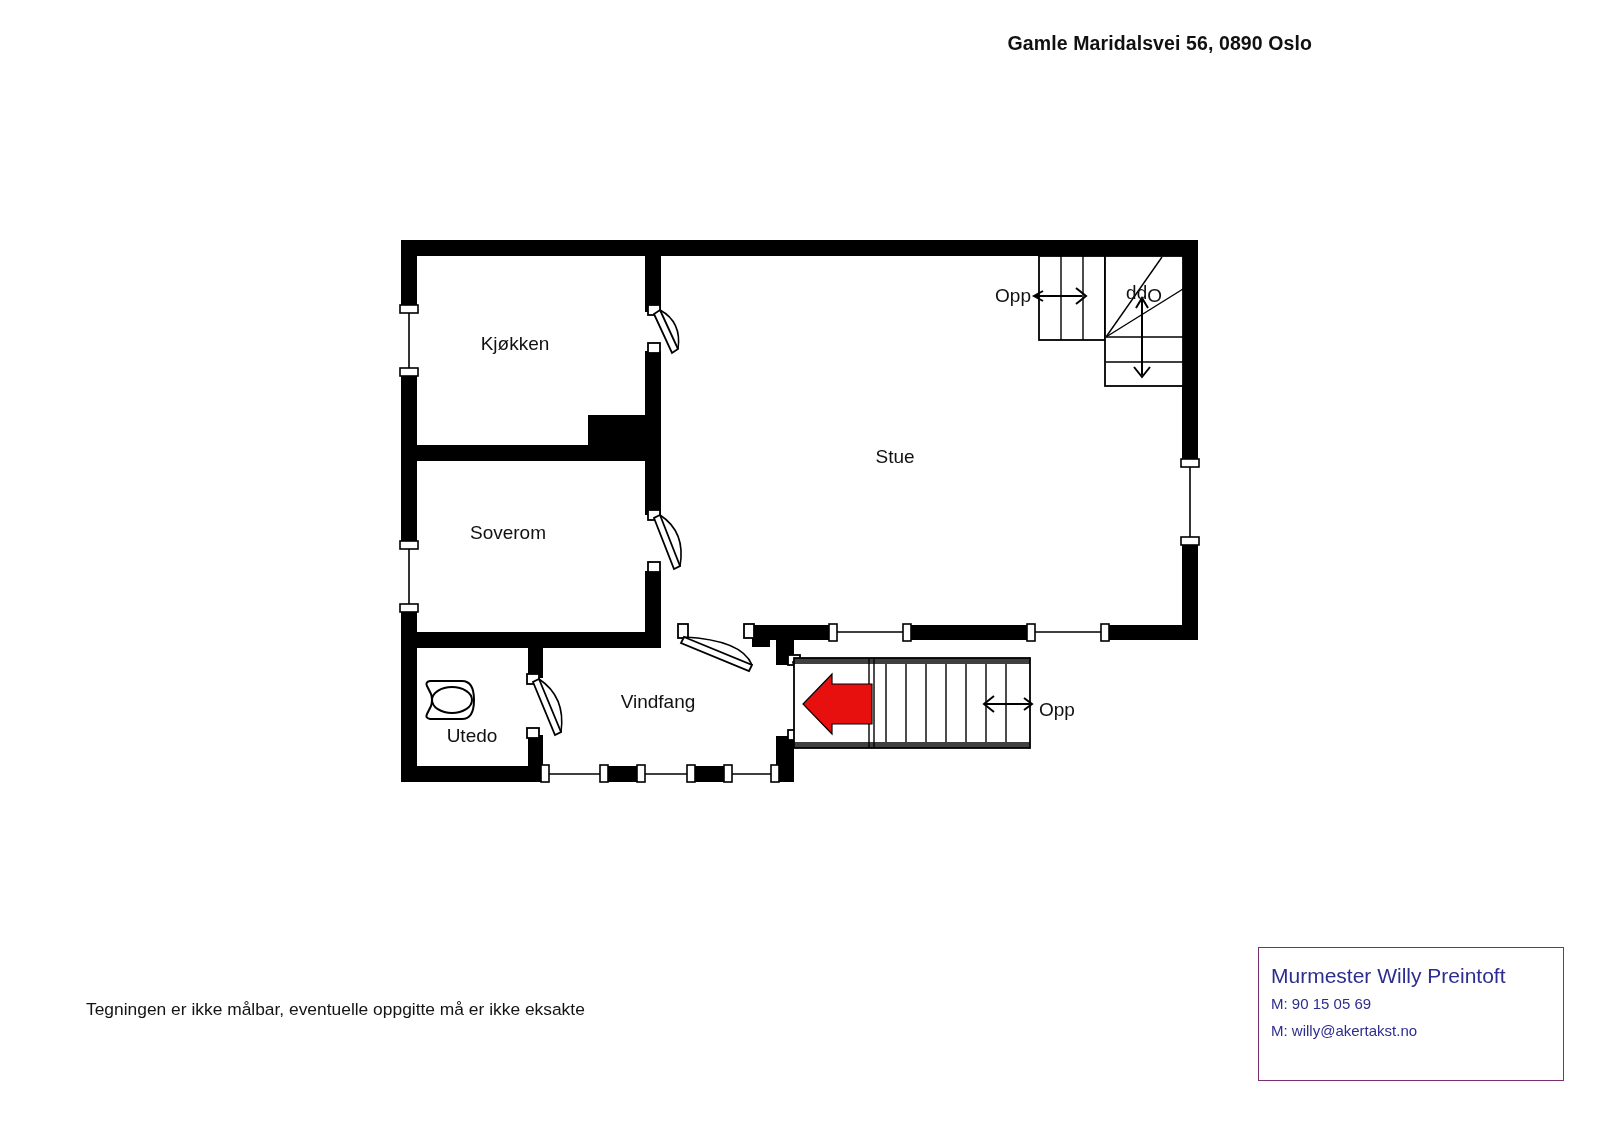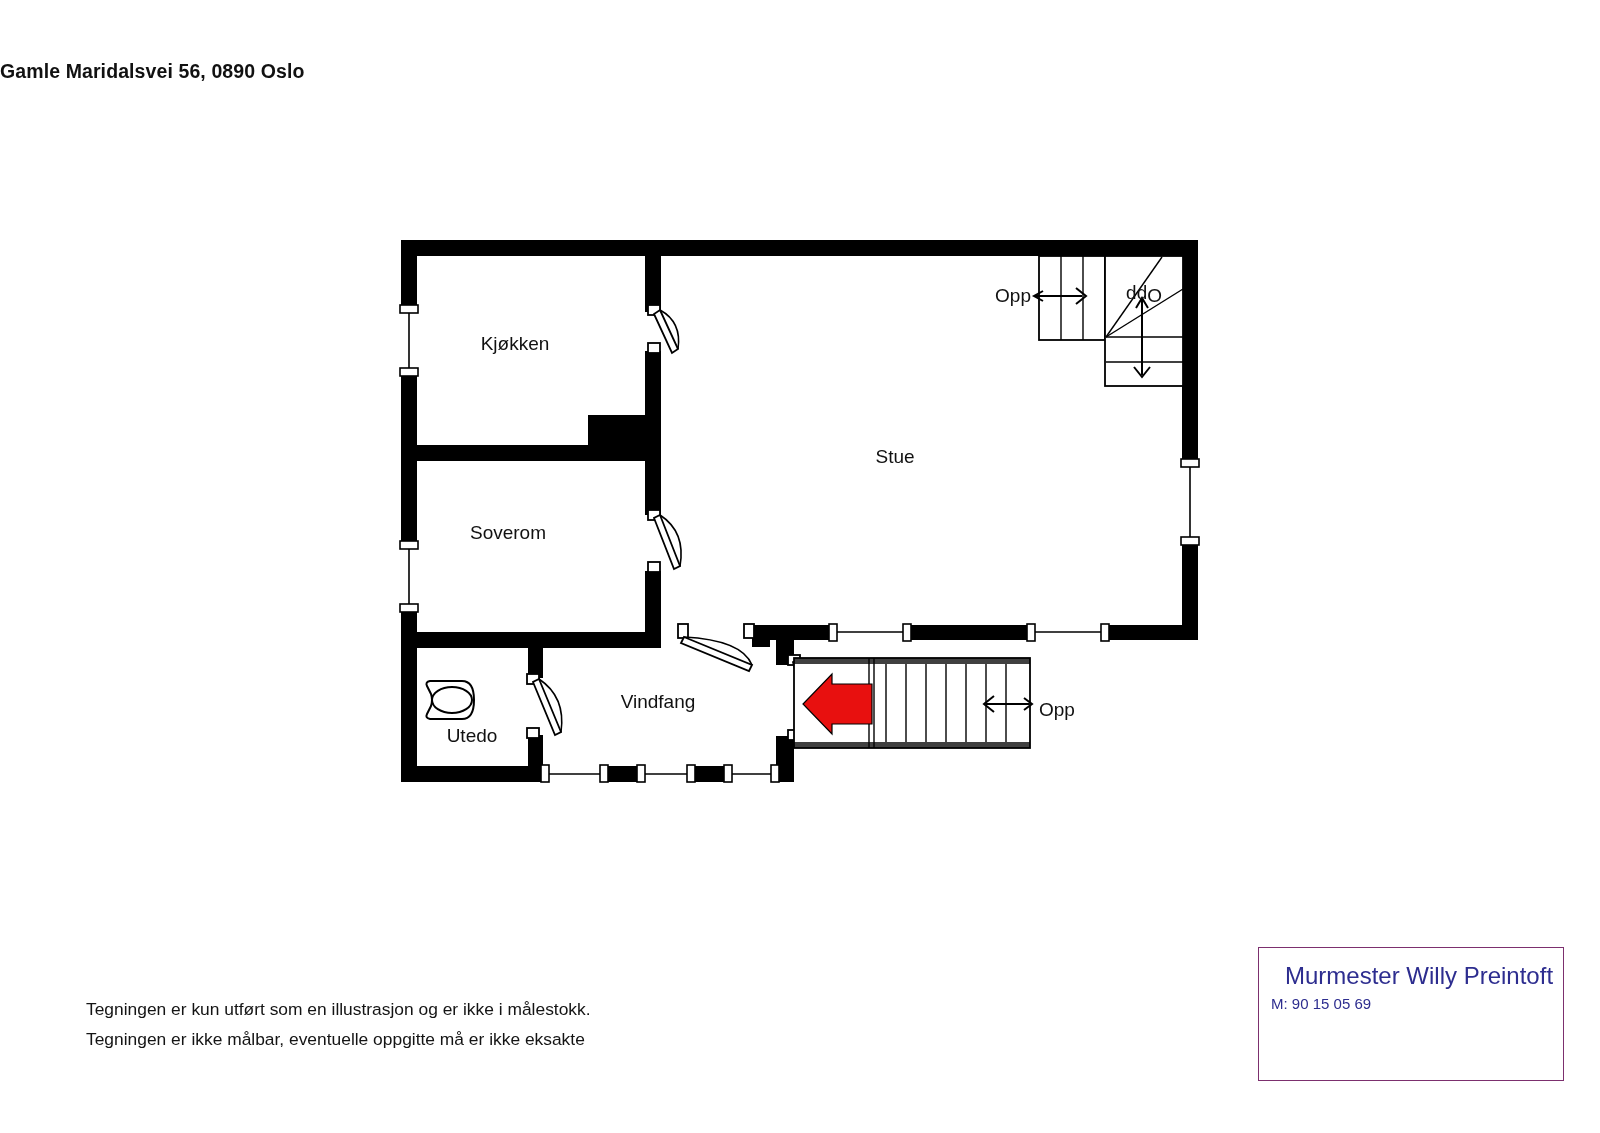--- a/index.html
+++ b/index.html
@@ -14,22 +14,21 @@
     font-family: "Liberation Sans", sans-serif;
     overflow: hidden;
   }
 
   
   #title-block {
     position: absolute;
     top: 30px;
     left: 0;
     width: 1312px;
-    text-align: left;
-    margin-top: 28px;
+    text-align: right;
   }
   #title-block .tline {
     font-size: 19.5px;
     font-weight: bold;
     color: #111111;
     line-height: 26px;
     letter-spacing: 0.1px;
   }
 
   
@@ -92,21 +91,21 @@
     box-sizing: border-box;
     background: #ffffff;
     padding: 14px 0 0 12px;
   }
   #contact-box .cline {
     font-size: 15px;
     color: #2d2d8f;
     line-height: 27.5px;
     white-space: nowrap;
   }
-  #contact-box .cline.first { font-size: 24px; margin-left: 14px; }
+  #contact-box .cline.first { font-size: 21px; }
 </style>
 </head>
 <body>
 
 <div id="title-block">
   <div class="tline">Gamle Maridalsvei 56, 0890 Oslo</div>
 </div>
 
 <div id="floorplan-wrap">
 <svg id="floorplan" width="1600" height="1133" viewBox="0 0 1600 1133" xmlns="http://www.w3.org/2000/svg">
@@ -298,20 +297,20 @@
     <text class="roomlabel" x="508" y="539" text-anchor="middle">Soverom</text>
     <text class="roomlabel" x="895" y="463" text-anchor="middle">Stue</text>
     <text class="roomlabel" x="472" y="742" text-anchor="middle">Utedo</text>
     <text class="roomlabel" x="658" y="708" text-anchor="middle">Vindfang</text>
   </g>
 
 </svg>
 </div>
 
 <div id="disclaimer">
-  <div class="dline">Tegningen er kun utført som en illustrasjon og er ikke i målestokk.</div>
   <div class="dline">Tegningen er ikke målbar, eventuelle oppgitte må er ikke eksakte</div>
 </div>
 
 <div id="contact-box">
   <div class="cline first">Murmester Willy Preintoft</div>
   <div class="cline">M: 90 15 05 69</div>
+  <div class="cline">M: willy@akertakst.no</div>
 </div>
 
 </body></html>

